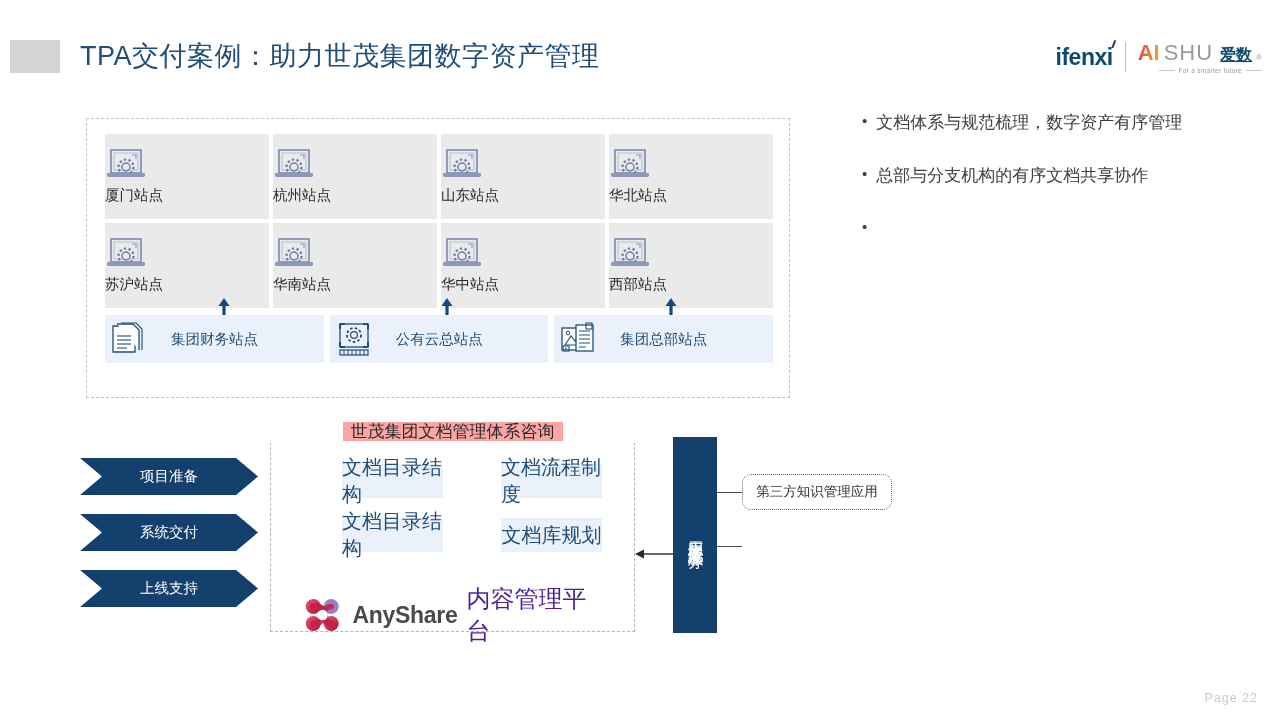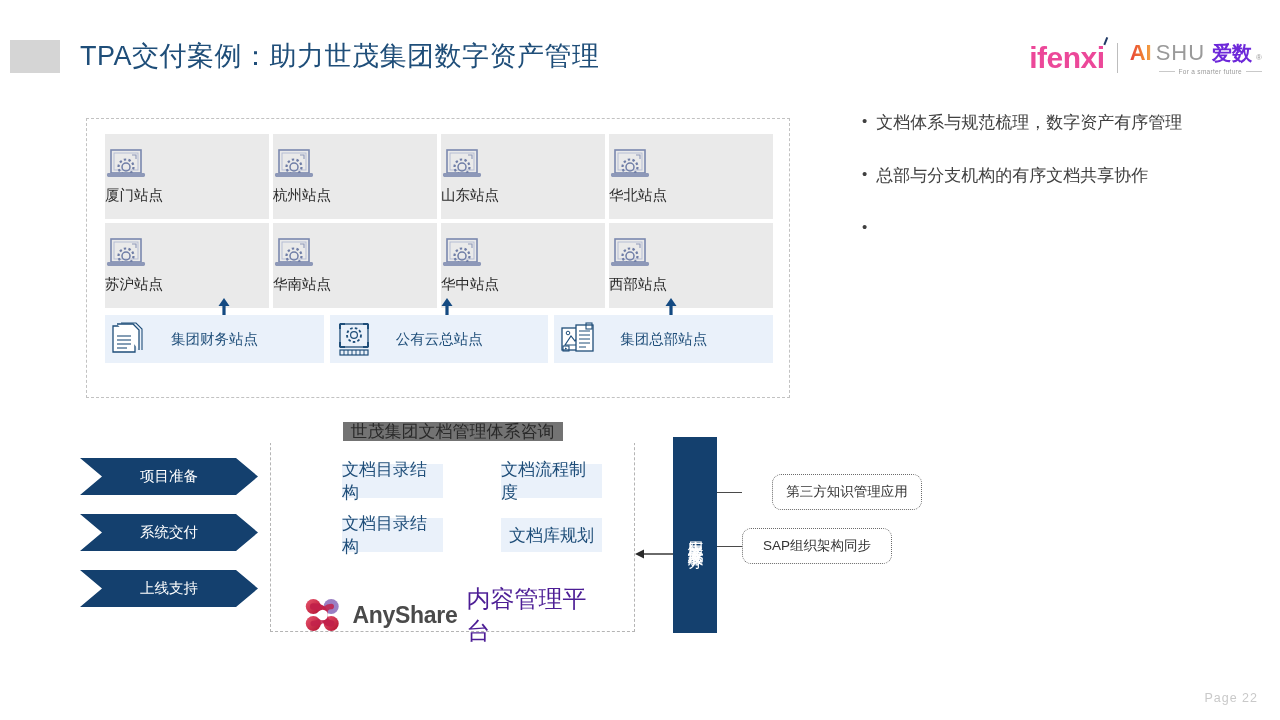--- a/index.html
+++ b/index.html
@@ -20,39 +20,39 @@
     position: absolute; left: 80px; top: 38px;
     font-size: 27px; color: #1f4e79; letter-spacing: .5px;
     white-space: nowrap;
   }
   
   .logo-wrap {
     position: absolute; right: 18px; top: 40px;
     display: flex; align-items: center; gap: 12px;
   }
   .ifenxi {
-    font-size: 30px; font-weight: bold; color: #ec4899;
+    font-size: 23px; font-weight: bold; color: #0c4a6e;
     letter-spacing: -.5px; position: relative; text-align: center;
   }
   .ifenxi .tick {
     position: absolute; right: -2px; top: -5px;
     width: 8px; height: 8px;
     border-right: 2.5px solid #1f3864;
     transform: rotate(22deg);
   }
   .logo-div { width: 1px; height: 30px; background: #bdbdbd; }
   .aishu { display: flex; flex-direction: column; align-items: flex-end; }
   .aishu-row { display: flex; align-items: baseline; gap: 4px; }
   .ai-txt {
     font-size: 22px; font-weight: bold;
     background: linear-gradient(90deg,#e8413a 0%, #f08030 60%, #f3a64a 100%);
     -webkit-background-clip: text; background-clip: text; color: transparent;
   }
   .shu-txt { font-size: 22px; color: #9a9a9a; letter-spacing: 1px; }
-  .cn-txt { font-size: 20px; font-weight: bold; color: #6d28d9; margin-left: 3px; }
+  .cn-txt { font-size: 16px; font-weight: bold; color: #0c4a6e; margin-left: 3px; text-decoration: underline; }
   .reg-mark { font-size: 8px; color: #9a9a9a; vertical-align: super; }
   .aishu-tag {
     display: flex; align-items: center; gap: 4px;
     font-size: 6.5px; color: #9a9a9a; margin-top: 1px; letter-spacing: .3px;
   }
   .aishu-tag i { display: block; width: 16px; height: 1px; background: #c9c9c9; }
 
   
   .top-panel {
     position: absolute; left: 86px; top: 118px;
@@ -112,30 +112,30 @@
   .cons-panel {
     position: absolute; left: 270px; top: 427px;
     width: 365px; height: 205px;
     border: 1.4px dashed #b4b4b4;
   }
   .cons-title {
     position: absolute; left: 270px; top: 420px; width: 365px;
     text-align: center; font-size: 17px; color: #2a2a2a;
     background: #fff; padding: 0 10px;
   }
-  .cons-title span { background:#737373; padding: 0 8px; }
+  .cons-title span { background:#fca5a5; padding: 0 8px; }
   .cons-grid {
     position: absolute; left: 302px; top: 464px;
     width: 300px;
     display: grid; grid-template-columns: 1fr 1fr; gap: 20px 18px;
   }
   .cons-cell {
     background: #eaf1fa; height: 34px;
     display: flex; align-items: center; justify-content: center;
-    font-size: 17px; color: #1f4e79; margin-left: 40px;
+    font-size: 20px; color: #1f4e79; margin-left: 40px;
   }
   .anyshare-row {
     position: absolute; left: 302px; top: 583px;
     width: 300px; display: flex; align-items: center; justify-content: center; gap: 9px;
   }
   .as-name { font-size: 23px; font-weight: bold; color: #4a4a4a; letter-spacing: -.3px; }
   .as-sub { font-size: 24px; color: #4c1d95; font-family: Liberation Mono, monospace; }
 
   
   .vbar {
@@ -145,21 +145,21 @@
     display: flex; align-items: center; justify-content: center;
     writing-mode: vertical-rl; letter-spacing: 2px;
   }
   .dbox {
     position: absolute;
     border: 1.5px dotted #6b6b6b; border-radius: 9px;
     background: #fff;
     display: flex; align-items: center; justify-content: center;
     font-size: 13.5px; color: #333;
   }
-  #dbox-1 { left: 742px; top: 474px; width: 150px; height: 36px; margin-left: 30px; }
+  #dbox-1 { left: 742px; top: 474px; width: 150px; height: 36px; }
   #dbox-2 { left: 742px; top: 528px; width: 150px; height: 36px; }
   .connector { position: absolute; height: 1.4px; background: #4a4a4a; }
   #conn-1 { left: 717px; top: 492px; width: 25px; }
   #conn-2 { left: 717px; top: 546px; width: 25px; }
 
   .page-num {
     position: absolute; right: 22px; bottom: 15px;
     font-size: 12.5px; color: #c9c9c9; letter-spacing: 1px;
   }
 </style>
@@ -409,16 +409,15 @@
   <svg style="position:absolute; left:635px; top:548px; width:40px; height:12px;" viewBox="0 0 40 12">
     <line x1="40" y1="6" x2="8" y2="6" stroke="#2a2a2a" stroke-width="1.4"></line>
     <path d="M0 6 L9 1.6 L9 10.4 Z" fill="#2a2a2a"></path>
   </svg>
   <div class="vbar">
     <span>应用集成开发服务</span>
   </div>
   <div class="connector" id="conn-1"></div>
   <div class="connector" id="conn-2"></div>
   <div class="dbox" id="dbox-1">第三方知识管理应用</div>
-  <div class="dbox" id="dbox-2">SAP组织架构同步</div>
 
   <div class="page-num">Page  22</div>
 </div>
 
 </body></html>

